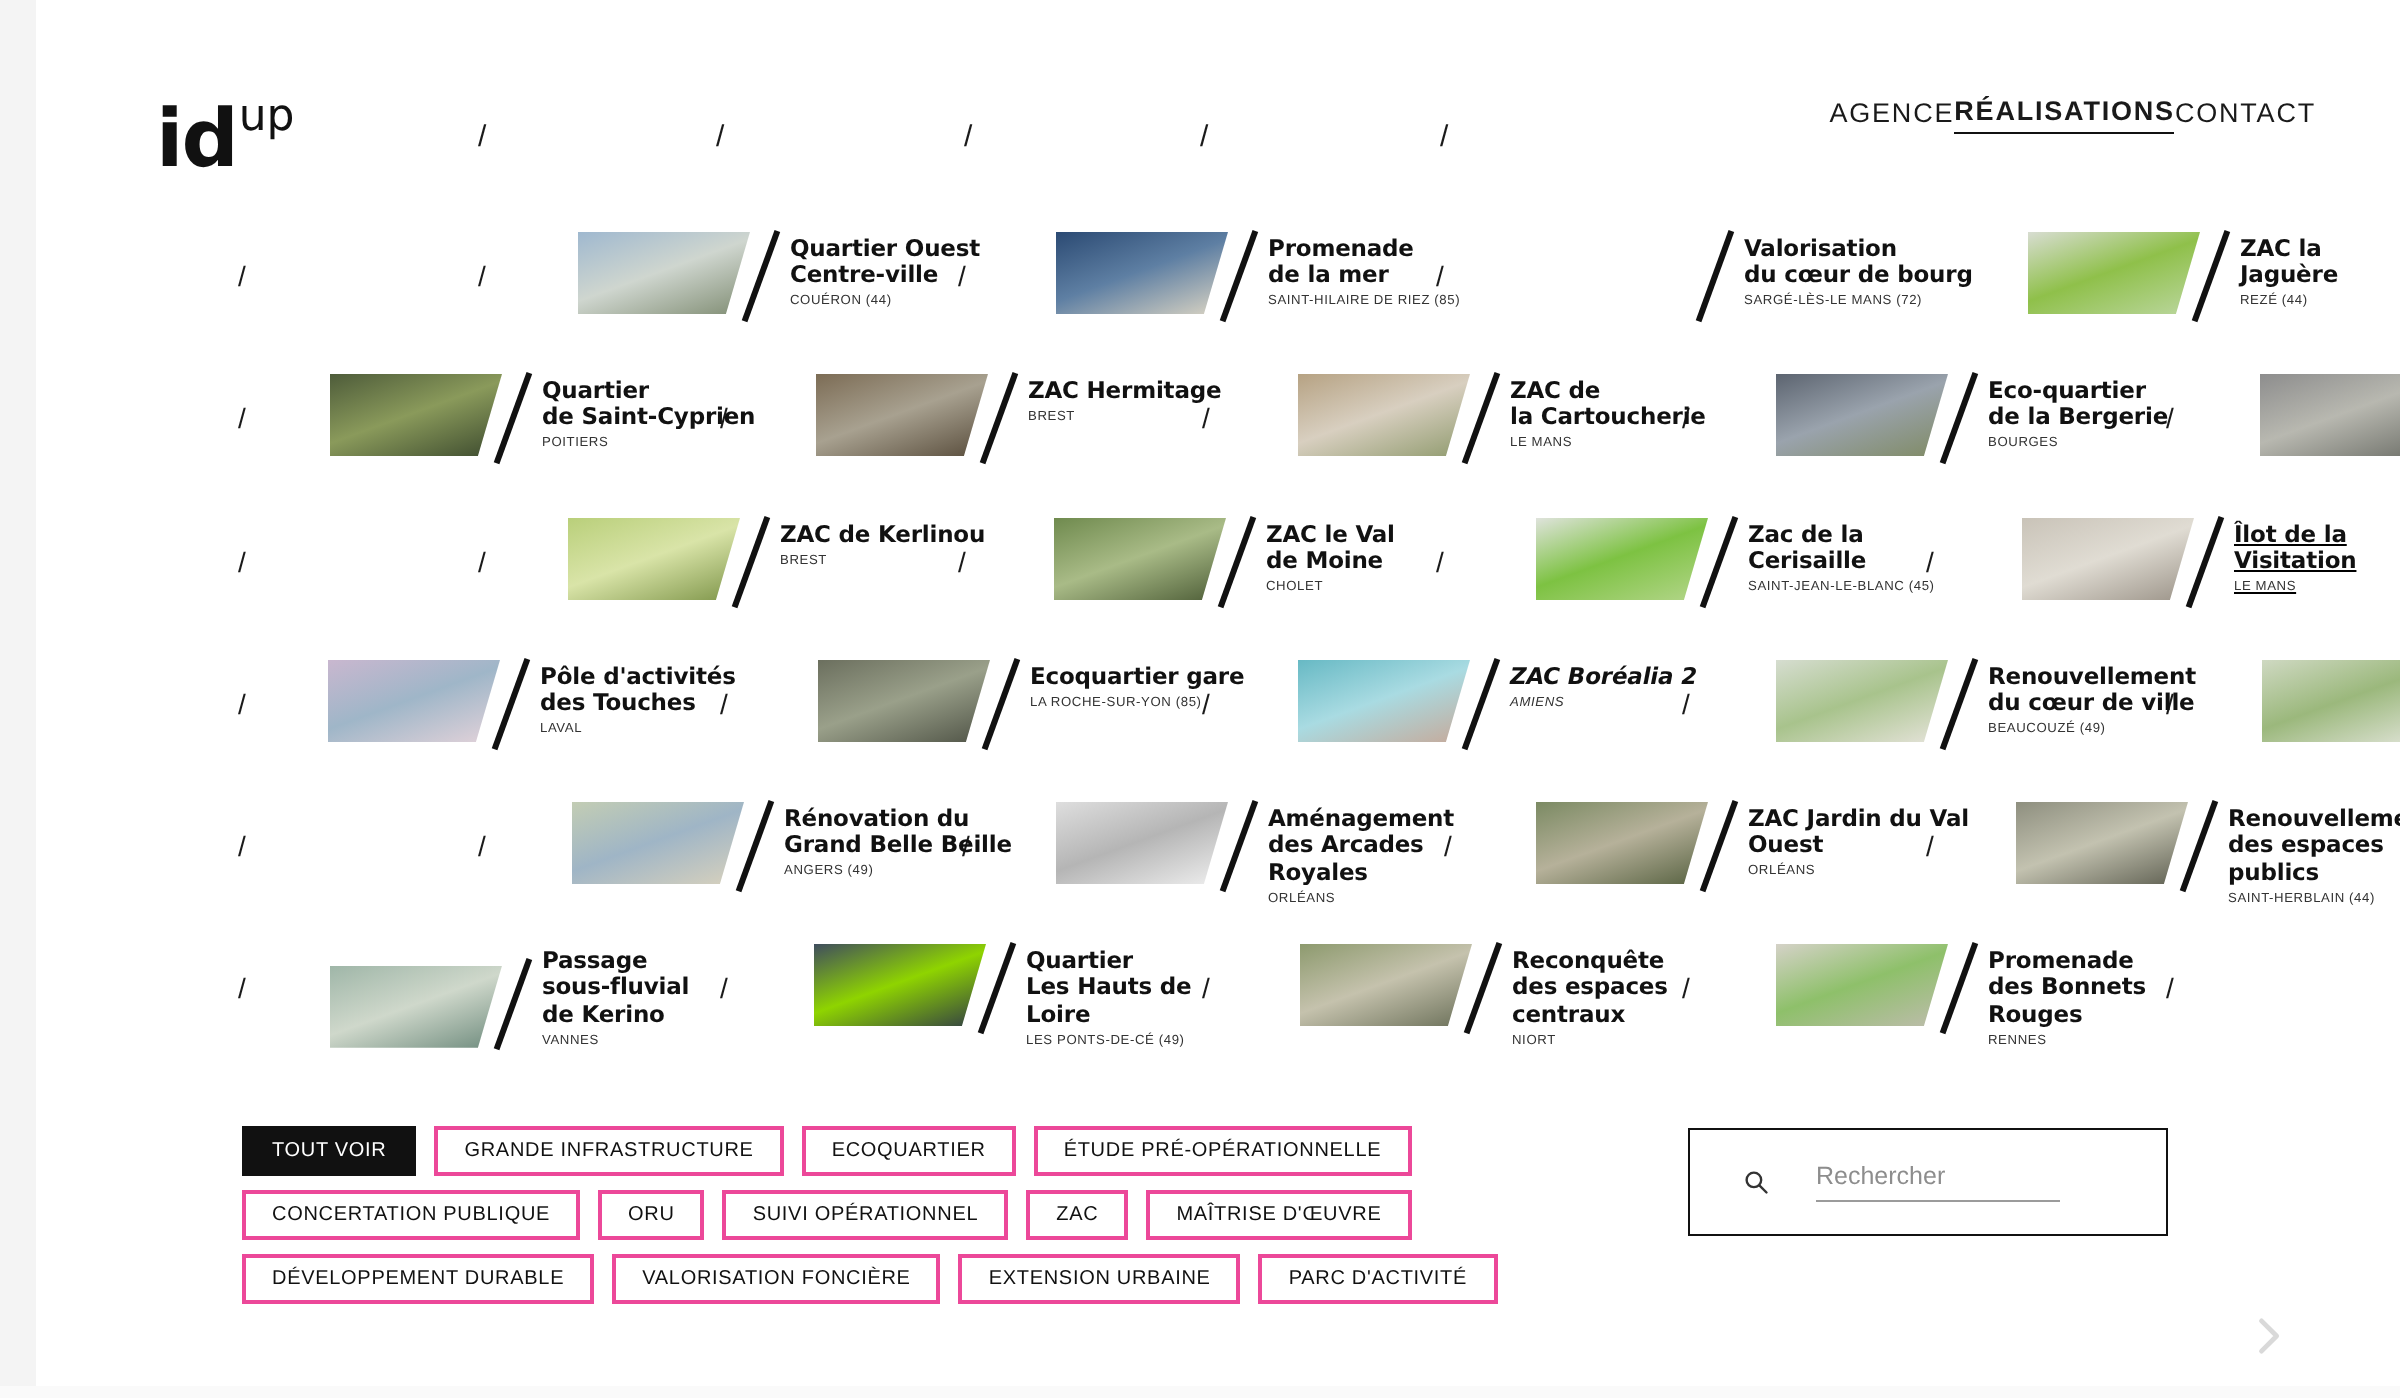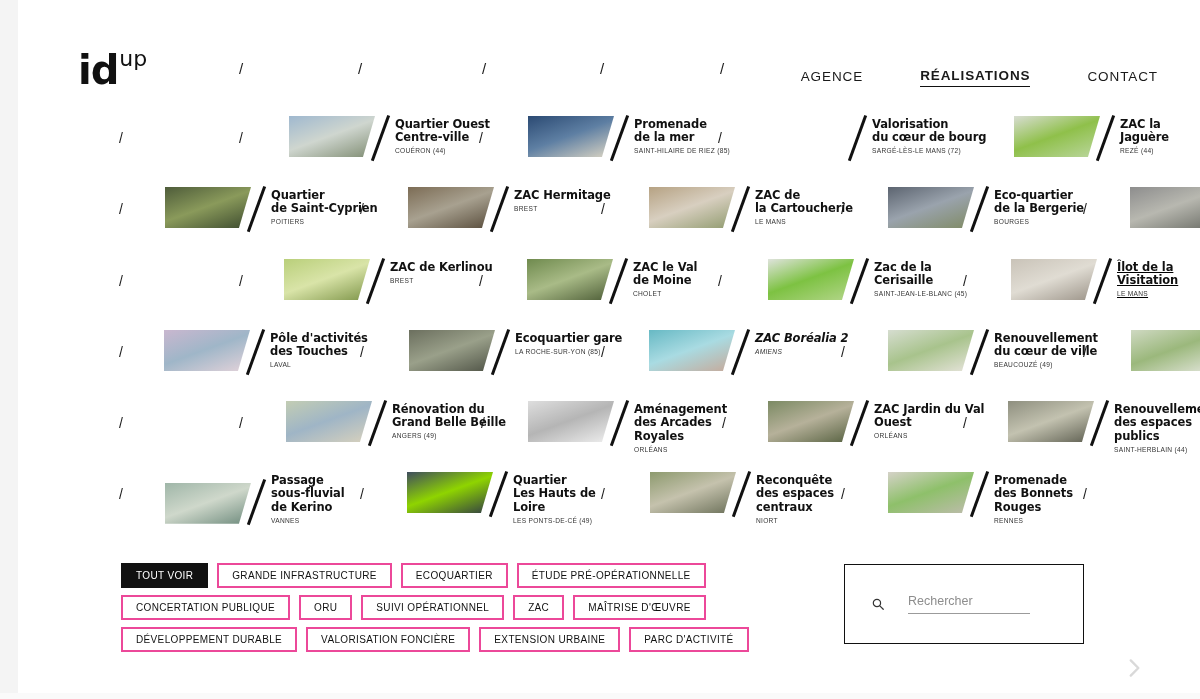--- a/index.html
+++ b/index.html
@@ -37,22 +37,22 @@
     font-family: "DejaVu Sans", sans-serif;
     font-size: 22px; font-weight: 500; color: #111;
     line-height: 1; margin-top: -2px; margin-left: 1px;
   }
   .header-slashes { position: absolute; top: 60px; left: 0; width: 800px; height: 24px; }
   .header-slashes .sl {
     position: absolute; font-size: 15px; color: #1a1a1a;
     font-family: "Liberation Sans", sans-serif;
   }
   .nav {
-    position: absolute; right: 42px; top: 68px;
-    display: flex; align-items: center; gap: 57px;
+    position: absolute; right: 42px; top: 48px;
+    display: flex; align-items: center; 
   }
   .nav-item {
     font-size: 13.5px; letter-spacing: 0.9px; color: #1a1a1a;
     text-decoration: none; padding-bottom: 3px; white-space: nowrap;
   }
   .nav-item.active {
     font-weight: 600; border-bottom: 1.5px solid #111;
   }
 
   
@@ -108,21 +108,21 @@
     border: 2px solid #ec4899; background: #fff; color: #111;
     font-size: 10px; letter-spacing: 0.35px;
     padding: 6px 13px 5px; line-height: 1; white-space: nowrap;
     cursor: pointer;
   }
   .tag.active { background: #111; color: #fff; border-color: #111; }
 
   
   .search-box {
     position: absolute; left: 844px; top: 564px;
-    width: 240px; height: 80px;
+    width: 240px; height: 54px;
     border: 1px solid #111; background: #fff;
     display: flex; align-items: center; padding-left: 26px;
   }
   .search-icon { width: 14px; height: 14px; flex: none; color: #333; }
   .search-field {
     margin-left: 23px; width: 122px;
     border: none; border-bottom: 1.4px solid #9b9b9b;
     font-family: "Liberation Sans", sans-serif;
     font-size: 12.5px; color: #111; padding: 0 0 5px 0;
     background: transparent; outline: none;

